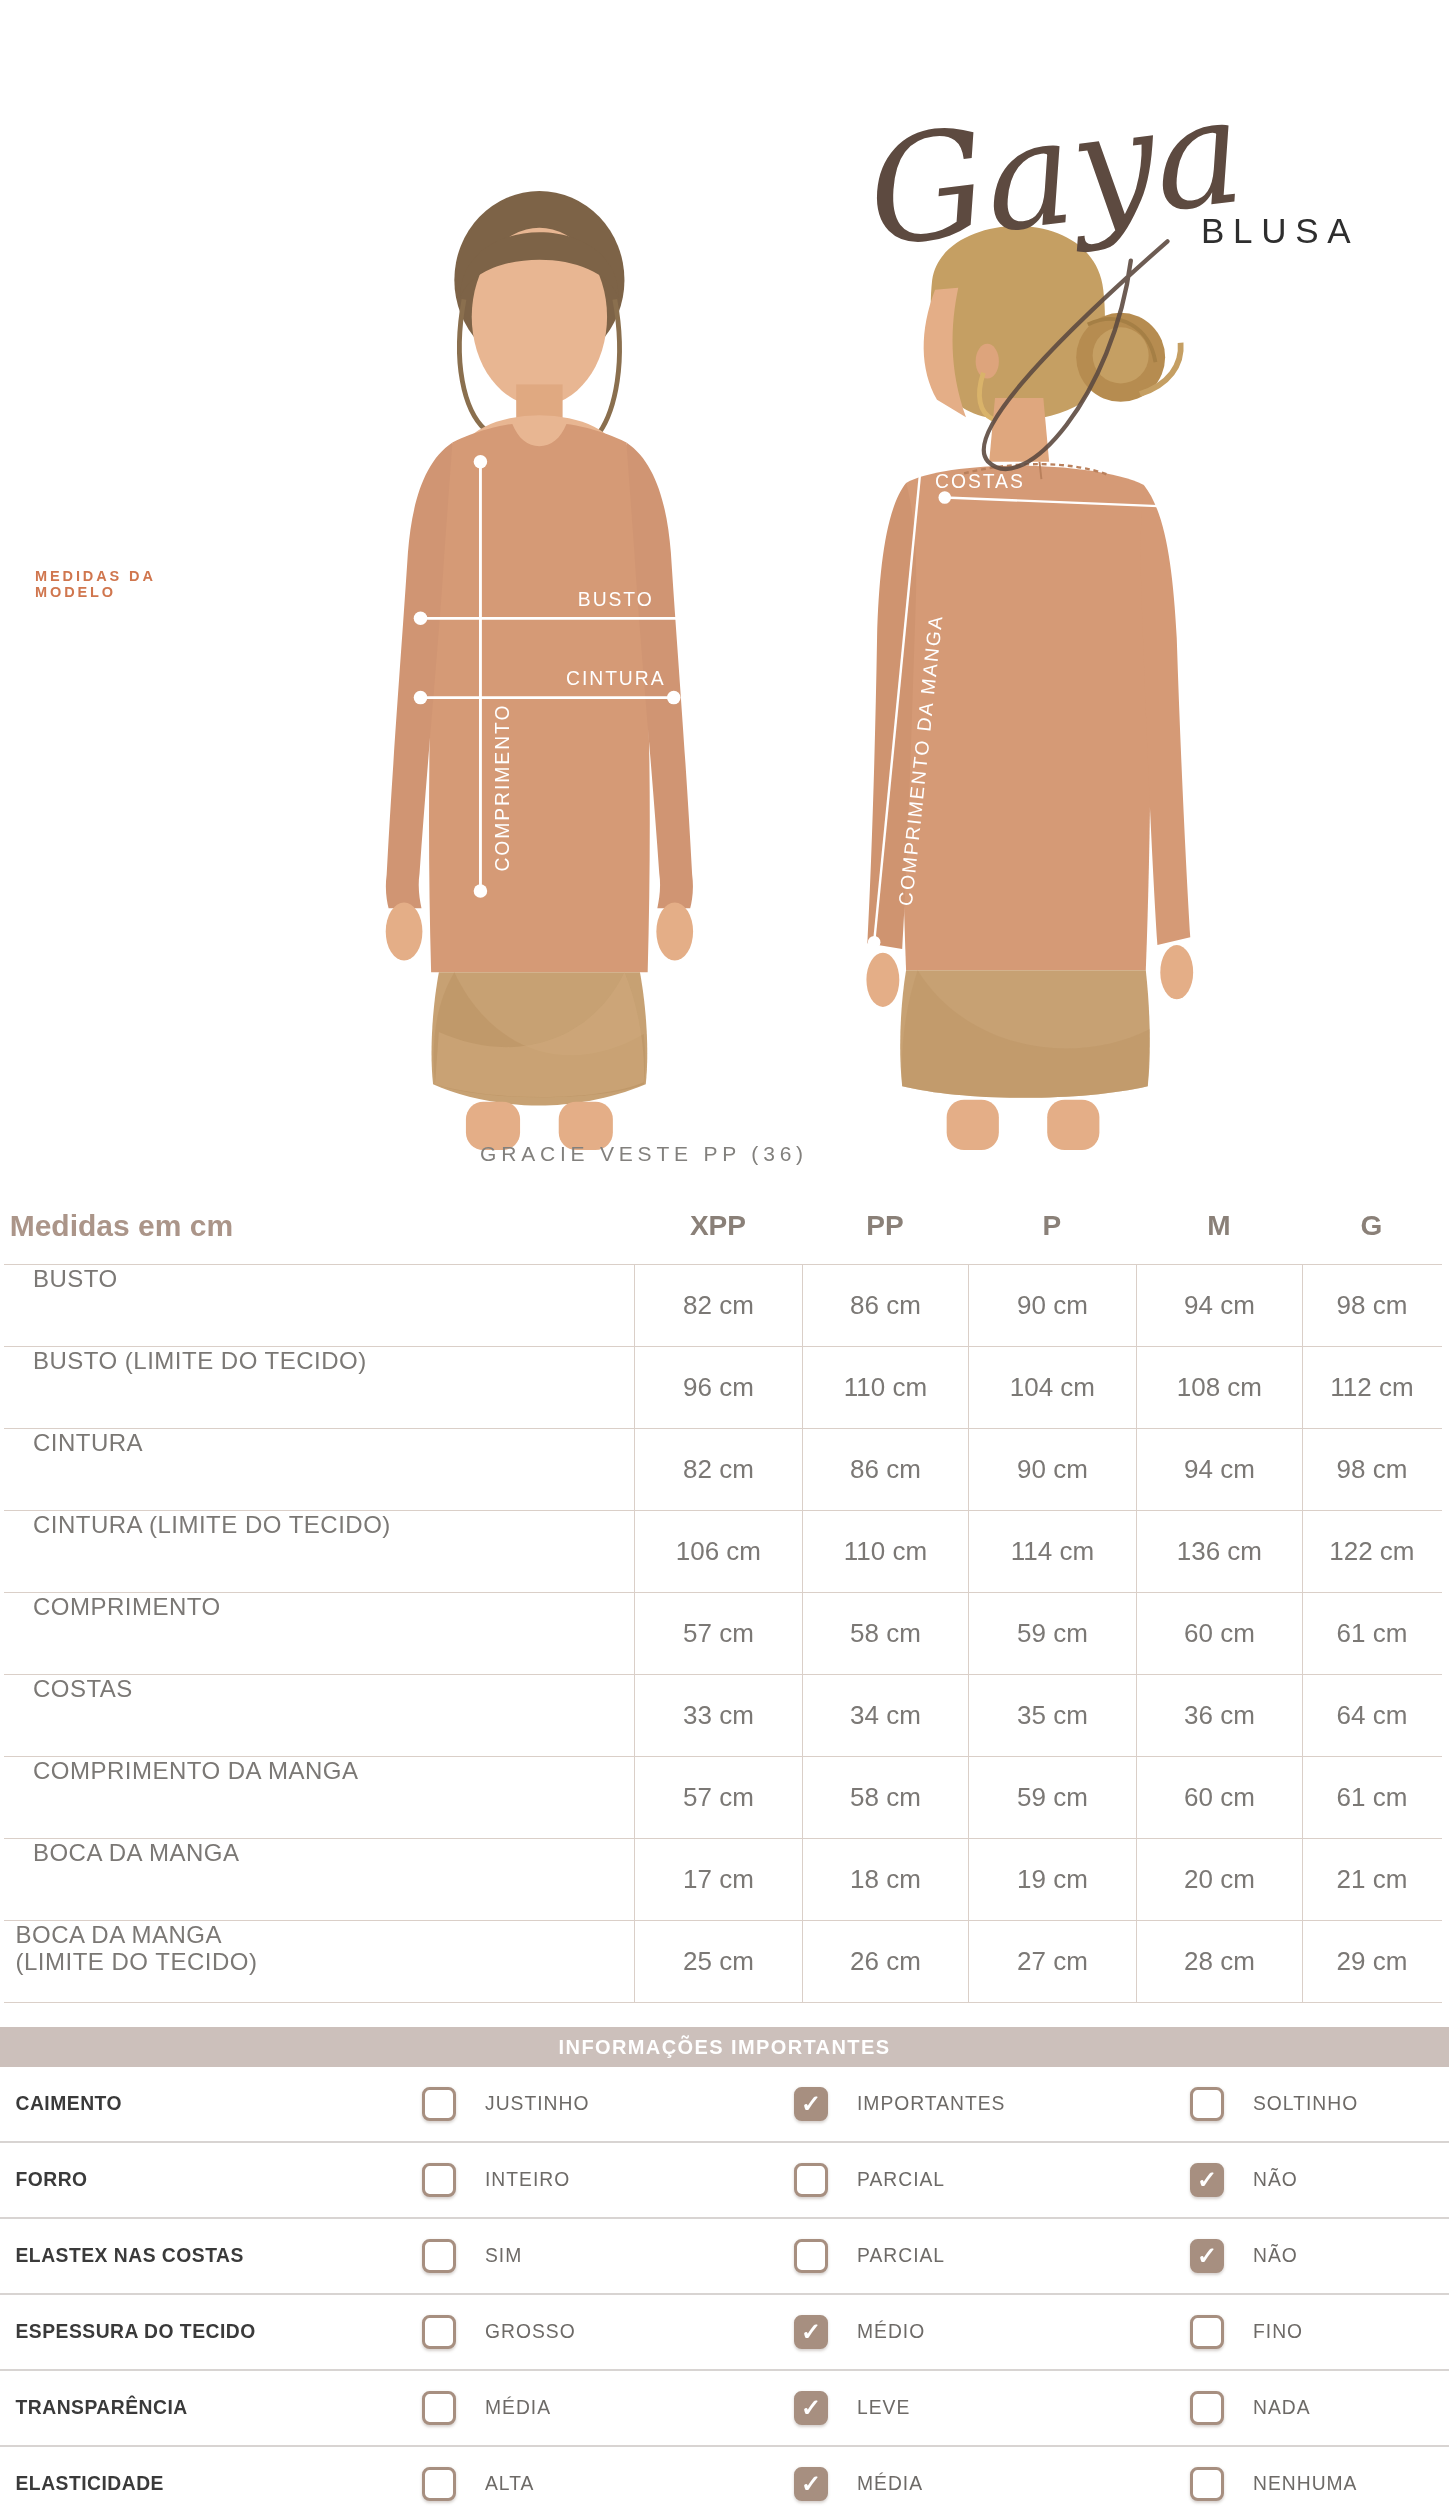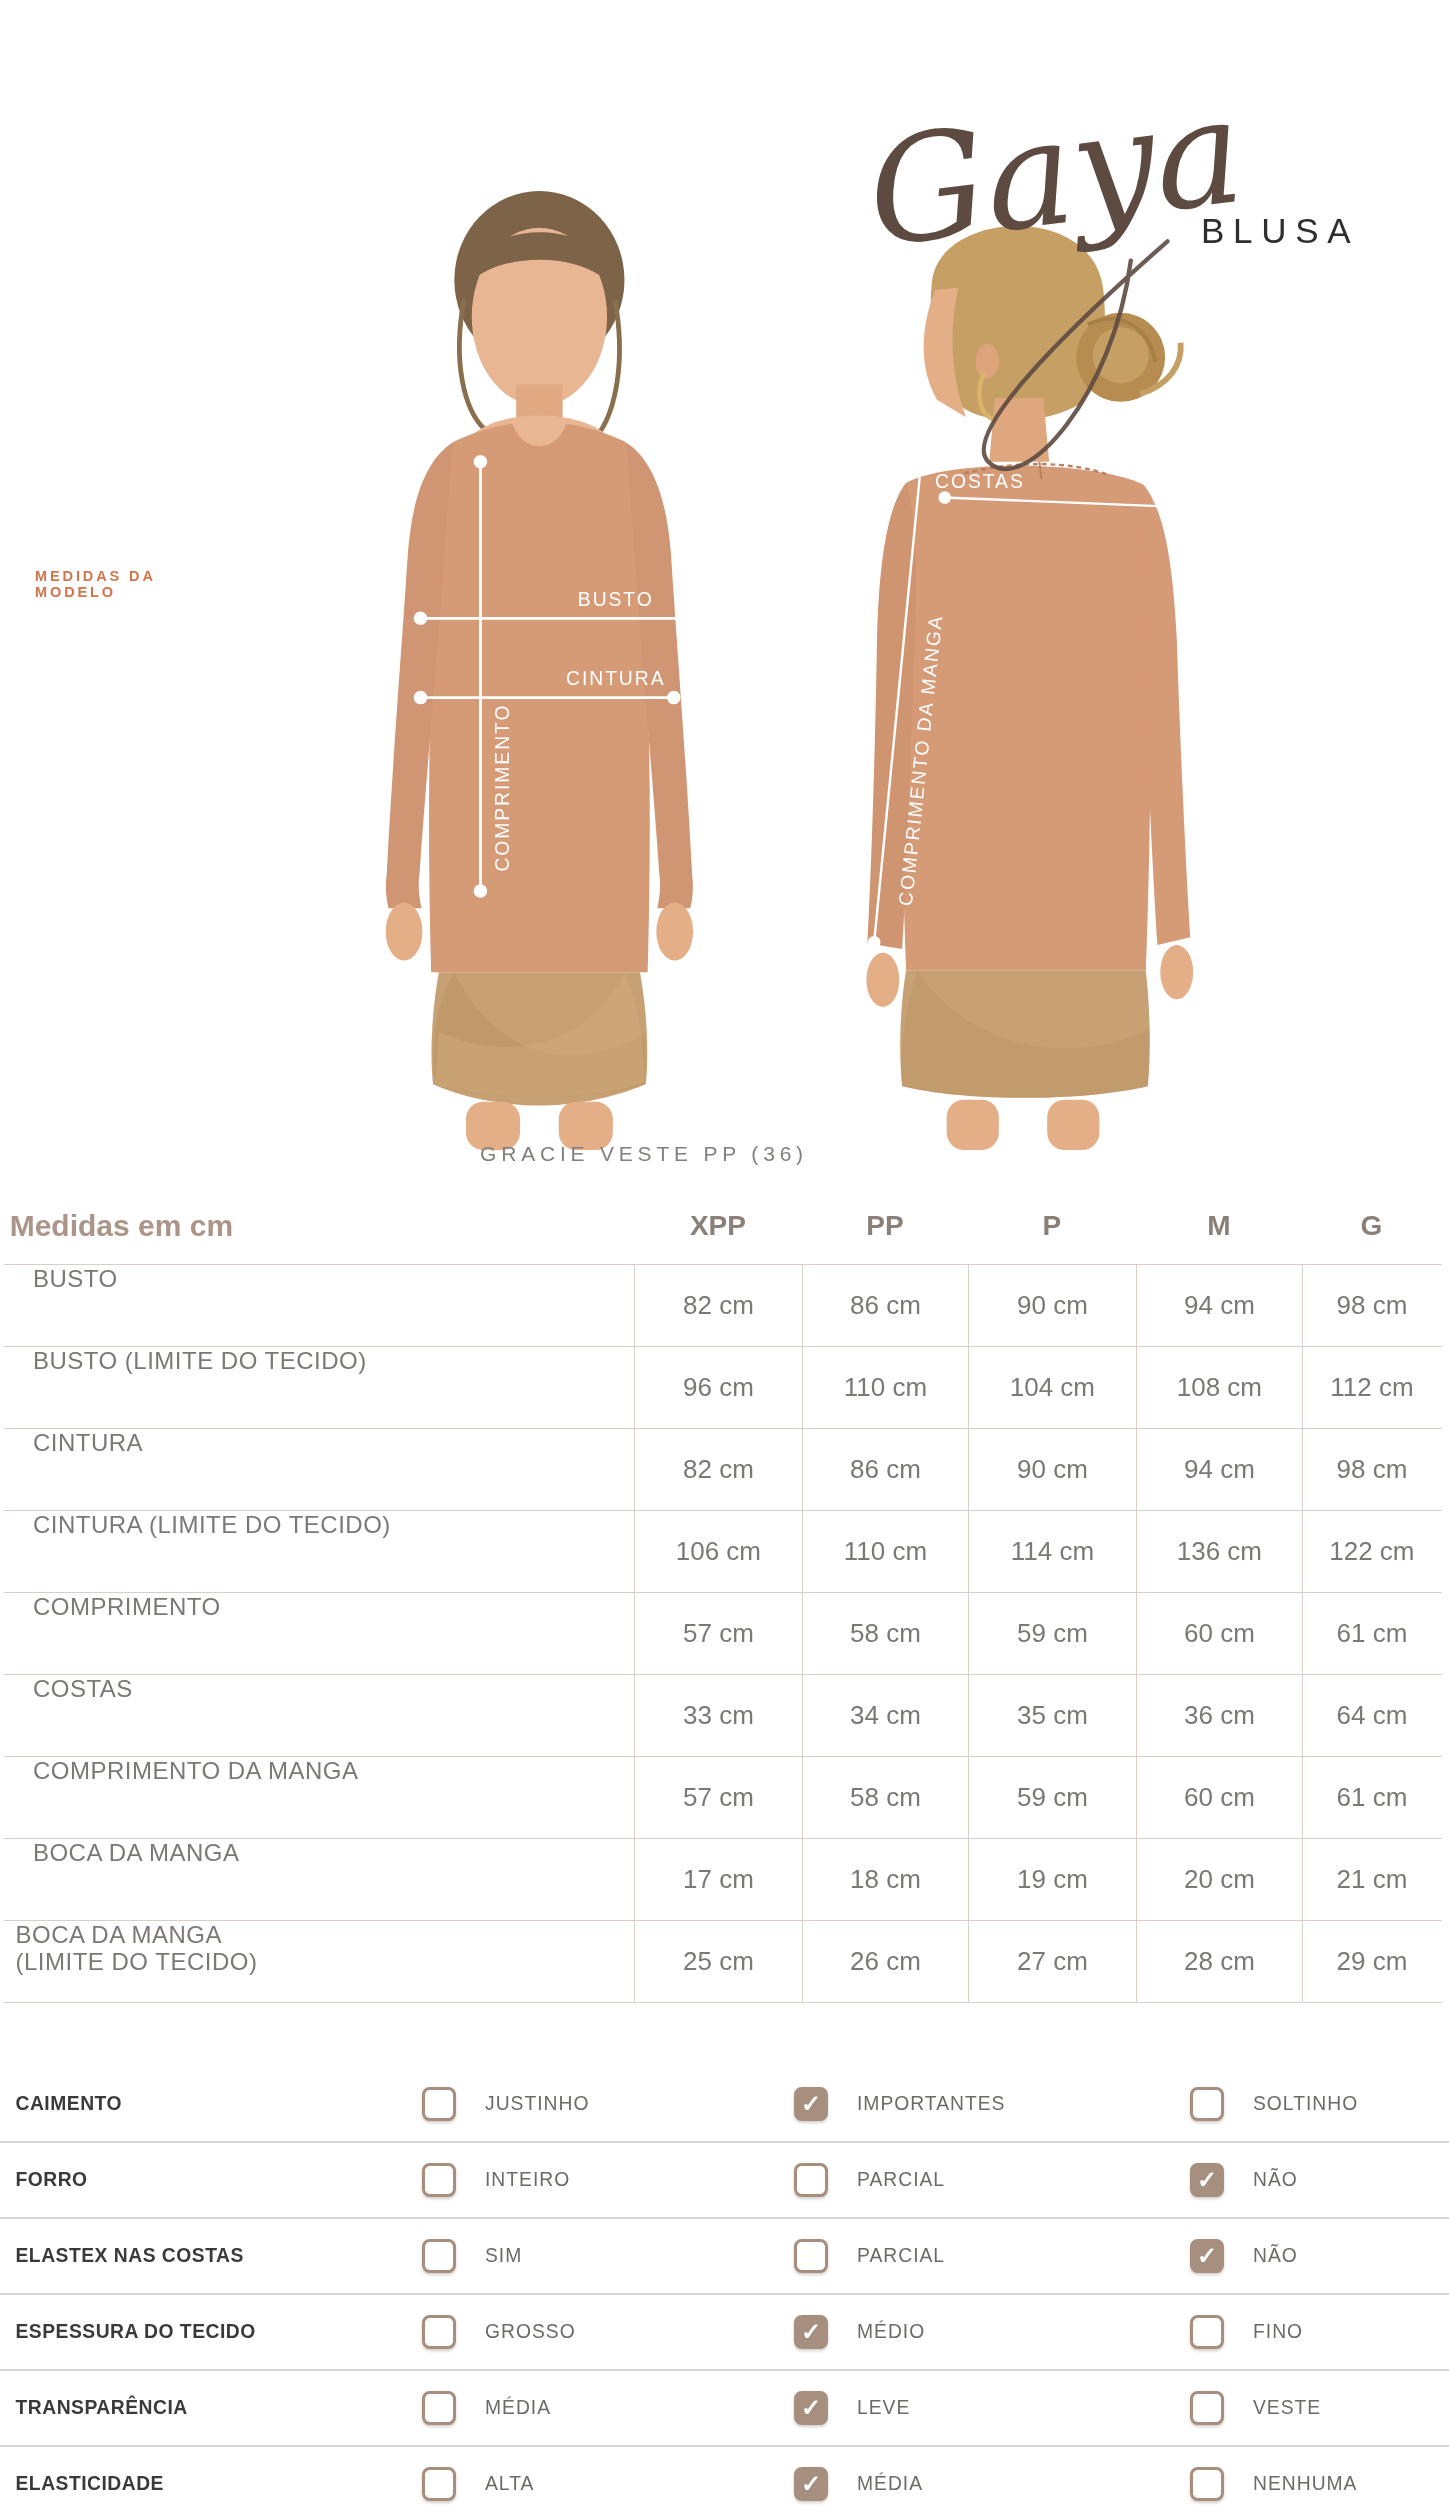--- a/index.html
+++ b/index.html
@@ -250,20 +250,21 @@
           </div>
           <div class="cell">25 cm</div>
           <div class="cell">26 cm</div>
           <div class="cell">27 cm</div>
           <div class="cell">28 cm</div>
           <div class="cell">29 cm</div>
         </div>
       </div>
   </div>
 
+  <div class="info-banner">INFORMAÇÕES IMPORTANTES</div>
   <div class="info-rows" id="info-rows">
       <div class="info-row divided">
         <div class="row-label">CAIMENTO</div>
         <div class="option p0">
           <div class="checkbox"></div>
           <span class="opt-label">JUSTINHO</span>
         </div>
         <div class="option p1">
           <div class="checkbox checked"></div>
           <span class="opt-label">IMPORTANTES</span>
@@ -323,21 +324,21 @@
         <div class="option p0">
           <div class="checkbox"></div>
           <span class="opt-label">MÉDIA</span>
         </div>
         <div class="option p1">
           <div class="checkbox checked"></div>
           <span class="opt-label">LEVE</span>
         </div>
         <div class="option p2">
           <div class="checkbox"></div>
-          <span class="opt-label">VESTE</span>
+          <span class="opt-label">NADA</span>
         </div>
       </div>
       <div class="info-row">
         <div class="row-label">ELASTICIDADE</div>
         <div class="option p0">
           <div class="checkbox"></div>
           <span class="opt-label">ALTA</span>
         </div>
         <div class="option p1">
           <div class="checkbox checked"></div>

